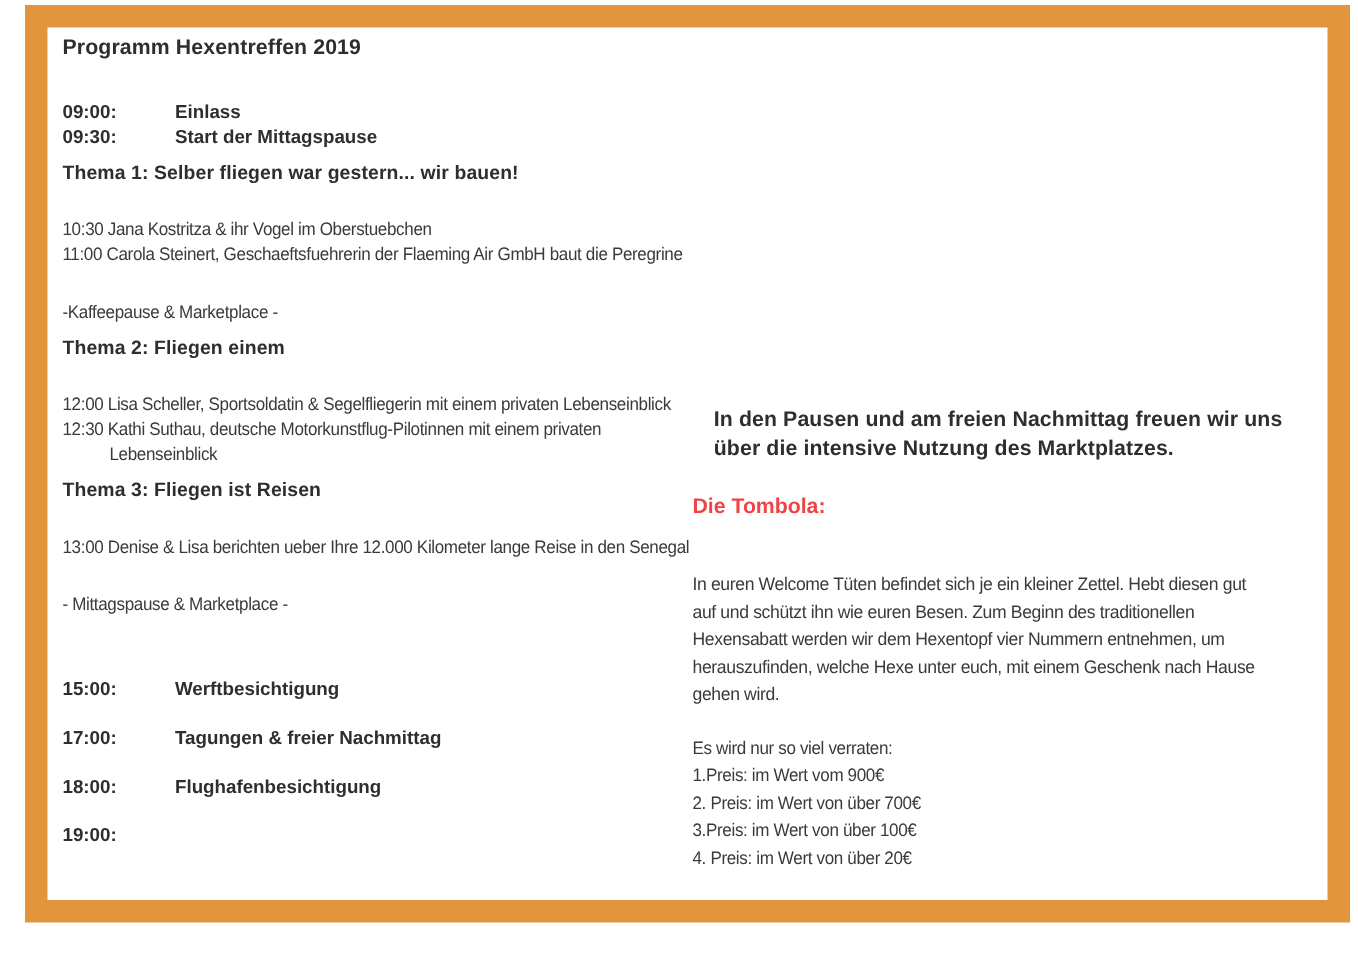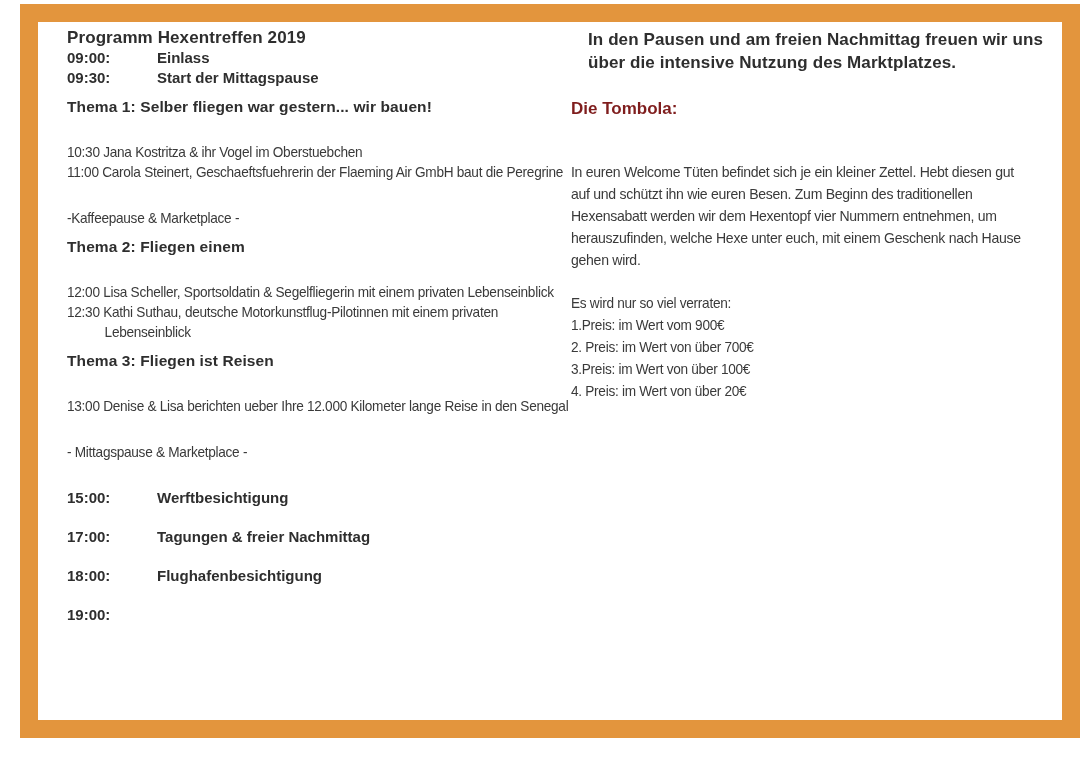--- a/index.html
+++ b/index.html
@@ -24,39 +24,40 @@
     left: 20px;
     top: 4px;
     width: 1060px;
     height: 734px;
     box-sizing: border-box;
     border: 18px solid #e3953d;
     background: #ffffff;
   }
   .cols {
     display: flex;
-    padding: 4px 0 0 29px;
+    padding: 4px 0 0 12px;
+    align-items: flex-end;
   }
   .col-left {
     width: 478px;
     flex: 0 0 auto;
   }
   .col-right {
     width: 478px;
     flex: 0 0 auto;
     margin-left: 26px;
   }
   
   .title {
     font-size: 17px;
     font-weight: bold;
     margin-top: 2px;
     letter-spacing: 0.1px;
   }
-  .sched-top { }
+  .sched-top { margin-top: 32px; }
   .srow {
     display: flex;
     font-weight: bold;
     font-size: 15px;
     line-height: 20px;
   }
   .stime { width: 90px; flex: 0 0 auto; }
   .thema {
     font-weight: bold;
     font-size: 15.5px;
@@ -68,36 +69,36 @@
     line-height: 20px;
     color: #3a3a3a;
     letter-spacing: -0.3px;
     transform: scaleX(0.94);
     transform-origin: left top;
     white-space: nowrap;
   }
   .gap-lg { margin-top: 26px; }
   .gap-sm { margin-top: 0px; }
   .indent { padding-left: 40px; }
-  .sched-bottom { margin-top: 26px; }
+  .sched-bottom { margin-top: 48px; }
   .sched-bottom .srow { margin-bottom: 19px; }
   
   .intro {
     font-size: 17px;
     font-weight: bold;
     line-height: 23px;
     margin-top: 2px;
     max-width: 470px;
     letter-spacing: 0.1px;
     margin-left: 17px;
   }
   .tombola-h {
     font-size: 17px;
     font-weight: bold;
-    color: #7f1d1d;
+    color: #ef4444;
     margin-top: 25px;
   }
   .para {
     margin: 42px 0 0 0;
     font-size: 14.5px;
     line-height: 22px;
     color: #3a3a3a;
     letter-spacing: -0.3px;
     max-width: 486px;
     transform: scaleX(0.97);

